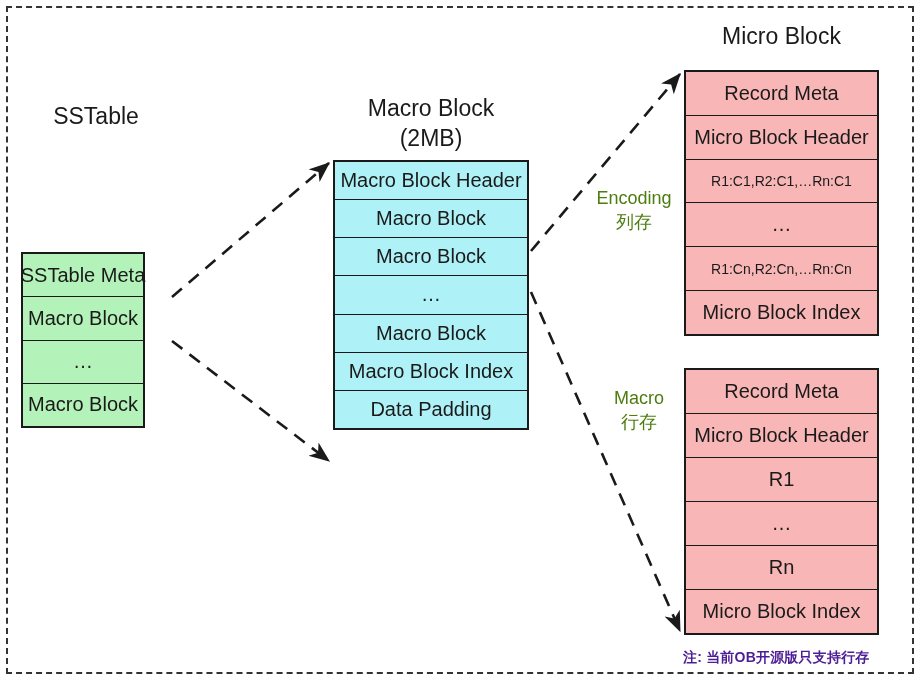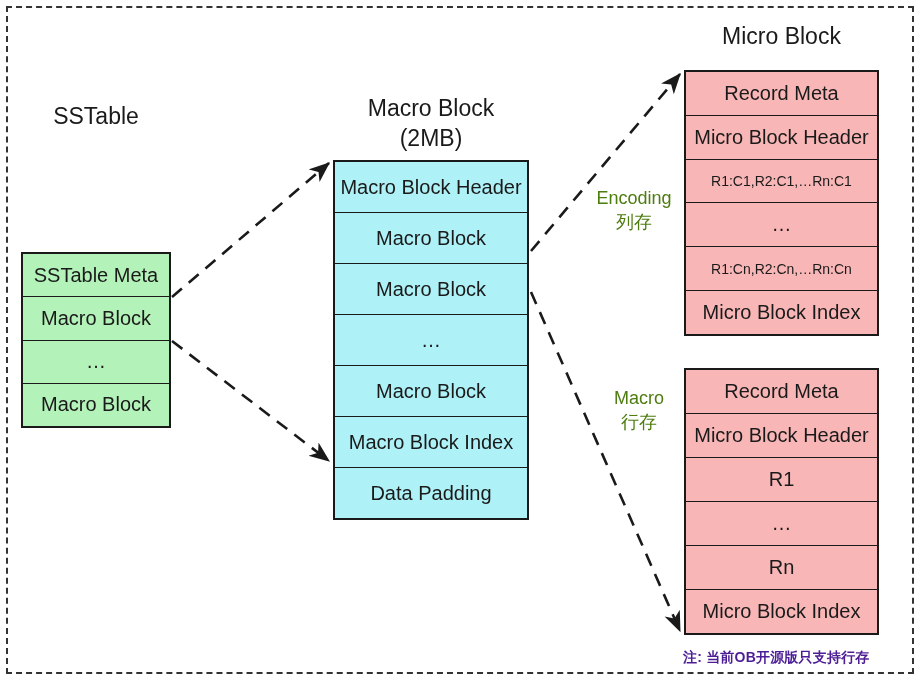--- a/index.html
+++ b/index.html
@@ -112,28 +112,28 @@
     </g>
   </svg>
 
   <div class="col-title" style="left:21px; top:101px; width:150px;text-align:center;">SSTable</div>
 
   <div class="col-title" style="left:333px; top:93px; width:196px;">Macro Block
 (2MB)</div>
 
   <div class="col-title" style="left:684px; top:21px; width:195px;">Micro Block</div>
 
-  <div class="stack green" style="left:21px; top:252px; width:150px; height:176px;">
+  <div class="stack green" style="left:21px; top:252px; width:124px; height:176px;">
     <div class="cell">SSTable Meta</div>
     <div class="cell">Macro Block</div>
     <div class="cell">…</div>
     <div class="cell">Macro Block</div>
   </div>
 
-  <div class="stack blue" style="left:333px; top:160px; width:196px; height:360px;">
+  <div class="stack blue" style="left:333px; top:160px; width:196px; height:270px;">
     <div class="cell">Macro Block Header</div>
     <div class="cell">Macro Block</div>
     <div class="cell">Macro Block</div>
     <div class="cell">…</div>
     <div class="cell">Macro Block</div>
     <div class="cell">Macro Block Index</div>
     <div class="cell">Data Padding</div>
   </div>
 
   <div class="edge-label" style="left:582px; top:186px; width:104px;">Encoding

